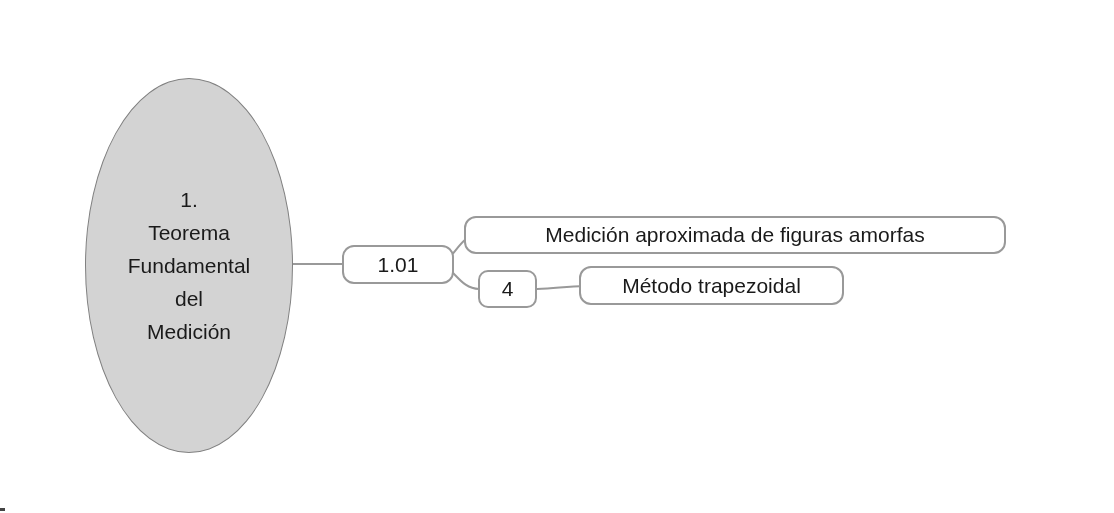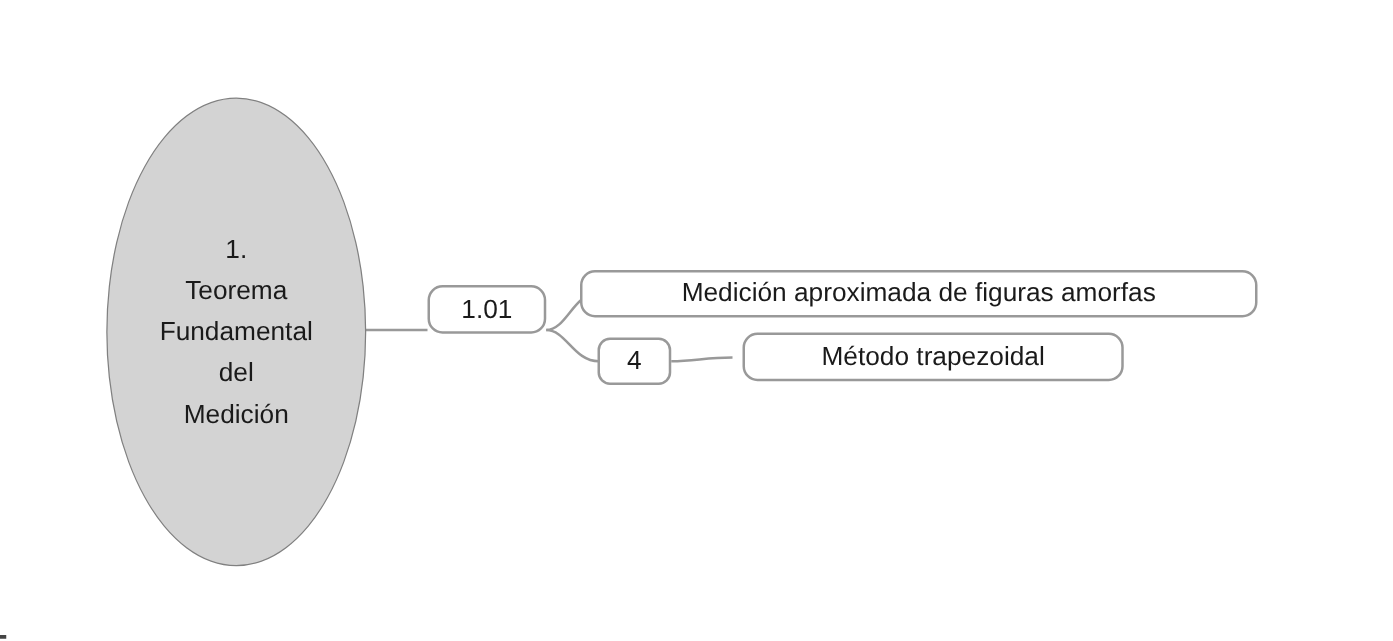--- a/index.html
+++ b/index.html
@@ -49,24 +49,24 @@
     background: #ffffff;
     border: 2px solid #999999;
     border-radius: 12px;
     box-sizing: border-box;
     display: flex;
     align-items: center;
     justify-content: center;
     font-size: 21px;
     white-space: nowrap;
   }
-  #node-101       { left: 342px; top: 228px; width:  95px; height: 39px; }
+  #node-101       { left: 342px; top: 245px; width:  112px; height: 39px; }
   #node-medicion  { left: 464px; top: 216px; width: 542px; height: 38px; }
   #node-4         { left: 478px; top: 270px; width:  59px; height: 38px; border-radius: 10px; }
-  #node-metodo    { left: 594px; top: 266px; width: 305px; height: 39px; }
+  #node-metodo    { left: 579px; top: 266px; width: 265px; height: 39px; }
   .artifact-speck {
     position: absolute;
     left: 0px;
     top: 508px;
     width: 5px;
     height: 3px;
     background: #444444;
   }
 </style>
 </head>

